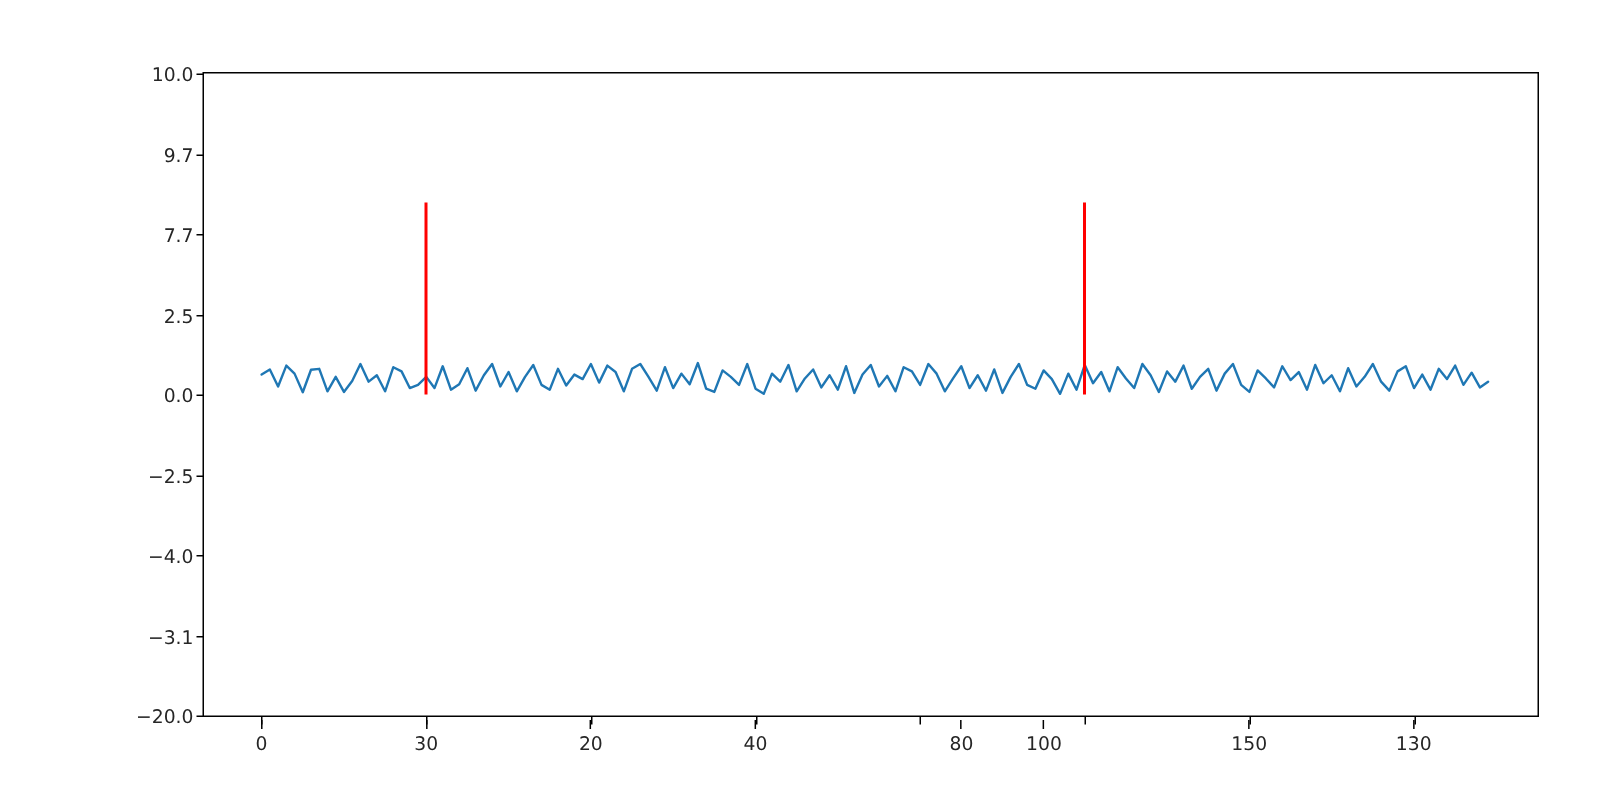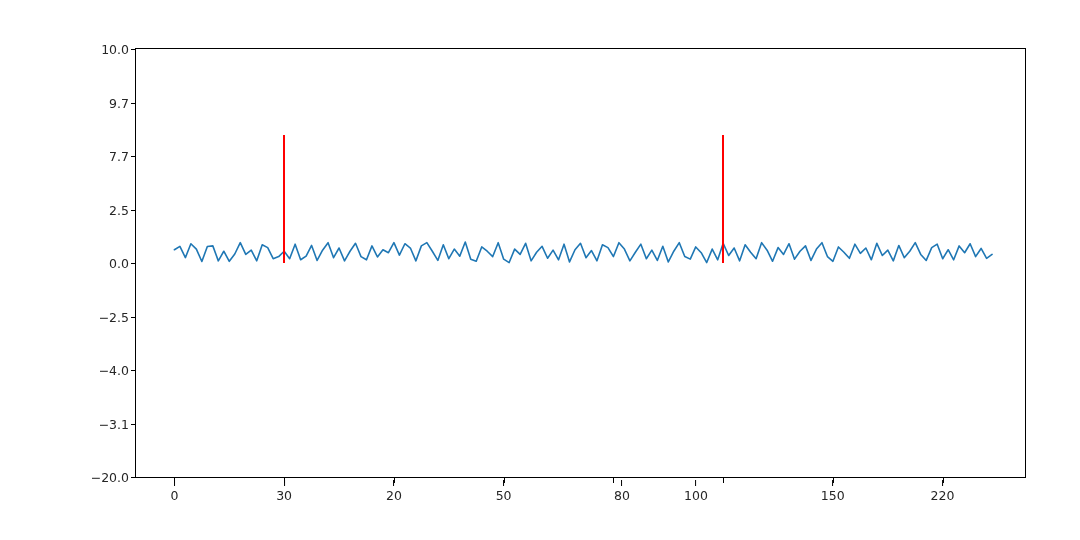--- a/index.html
+++ b/index.html
@@ -38,29 +38,29 @@
     <div class="tick-mark-y" style="top:0px"></div>
     <div class="ytick" style="top:-7px"><span>10.0</span></div>
 
     <div class="tick-mark-x" style="left:38.4px"></div>
     <div class="xtick" style="left:38.4px"><span class="tick"></span><span>0</span></div>
     <div class="tick-mark-x" style="left:148.1px"></div>
     <div class="xtick" style="left:148.1px"><span class="tick"></span><span>30</span></div>
     <div class="tick-mark-x" style="left:257.9px"></div>
     <div class="xtick" style="left:257.9px"><span class="tick"></span><span>20</span></div>
     <div class="tick-mark-x" style="left:367.6px"></div>
-    <div class="xtick" style="left:367.6px"><span class="tick"></span><span>50</span></div>
+    <div class="xtick" style="left:367.6px"><span class="tick"></span><span>40</span></div>
     <div class="tick-mark-x" style="left:477.3px"></div>
-    <div class="xtick" style="left:486px"><span class="tick"></span><span>80</span></div>
+    <div class="xtick" style="left:505px"><span class="tick"></span><span>80</span></div>
     <div class="tick-mark-x" style="left:587.1px"></div>
     <div class="xtick" style="left:560px"><span class="tick"></span><span>100</span></div>
     <div class="tick-mark-x" style="left:696.8px"></div>
     <div class="xtick" style="left:696.8px"><span class="tick"></span><span>150</span></div>
     <div class="tick-mark-x" style="left:806.5px"></div>
-    <div class="xtick" style="left:806.5px"><span class="tick"></span><span>220</span></div>
+    <div class="xtick" style="left:806.5px"><span class="tick"></span><span>130</span></div>
 
     <svg class="line">
       <polyline id="series0" fill="none" stroke="#1f77b4" stroke-width="1.6" stroke-linejoin="round" stroke-linecap="round" points="38.41,200.73 43.90,197.31 49.39,208.65 54.88,194.74 60.36,200.09 65.85,212.50 71.34,197.52 76.83,196.88 82.31,211.86 87.80,202.23 93.29,212.29 98.78,205.01 104.27,193.67 109.75,205.44 115.24,201.16 120.73,211.86 126.22,195.81 131.70,198.59 137.19,209.72 142.68,207.58 148.17,202.23 153.65,209.72 159.14,195.17 164.63,210.79 170.12,207.15 175.60,196.45 181.09,211.43 186.58,201.16 192.07,193.67 197.56,208.65 203.04,199.02 208.53,211.86 214.02,202.23 219.51,194.31 224.99,207.58 230.48,210.79 235.97,196.88 241.46,208.01 246.94,200.73 252.43,203.73 257.92,193.67 263.41,206.08 268.90,194.74 274.38,199.02 279.87,211.86 285.36,196.88 290.85,193.67 296.33,202.23 301.82,211.43 307.31,195.81 312.80,209.72 318.28,200.09 323.77,207.15 329.26,193.03 334.75,210.15 340.23,212.29 345.72,197.95 351.21,202.23 356.70,207.58 362.19,193.67 367.67,210.15 373.16,213.57 378.65,200.09 384.14,205.44 389.62,194.31 395.11,211.86 400.60,203.30 406.09,197.31 411.57,209.29 417.06,201.16 422.55,210.79 428.04,195.17 433.52,212.93 439.01,200.73 444.50,194.31 449.99,208.65 455.48,201.59 460.96,211.86 466.45,195.81 471.94,198.59 477.43,207.58 482.91,193.67 488.40,200.09 493.89,211.86 499.38,203.30 504.86,195.17 510.35,209.72 515.84,201.16 521.33,211.43 526.81,197.31 532.30,212.93 537.79,202.23 543.28,193.67 548.77,207.58 554.25,210.15 559.74,197.95 565.23,203.73 570.72,213.57 576.20,200.09 581.69,210.79 587.18,194.31 592.67,206.51 598.15,199.02 603.64,211.86 609.13,195.81 614.62,203.30 620.10,209.72 625.59,193.67 631.08,201.16 636.57,212.29 642.06,198.59 647.54,205.44 653.03,194.74 658.52,210.15 664.01,202.23 669.49,196.88 674.98,211.43 680.47,200.09 685.96,193.67 691.44,207.58 696.93,212.29 702.42,197.95 707.91,203.30 713.40,209.29 718.88,195.17 724.37,204.37 729.86,199.02 735.35,210.79 740.83,194.31 746.32,206.51 751.81,201.16 757.30,211.86 762.78,196.45 768.27,208.65 773.76,202.23 779.25,193.67 784.73,205.44 790.22,211.43 795.71,198.59 801.20,195.17 806.69,209.72 812.17,200.73 817.66,210.79 823.15,196.88 828.64,203.73 834.12,194.74 839.61,207.58 845.10,199.45 850.59,209.29 856.07,205.44"></polyline>
     </svg>
 
     <div class="vline" id="vline0" style="left: 147.167px; top: 85.6px; height: 128.4px; background: rgb(255, 0, 0);"></div>
     <div class="vline" id="vline1" style="left: 586.179px; top: 85.6px; height: 128.4px; background: rgb(255, 0, 0);"></div>
 
   </div>
 </div>

